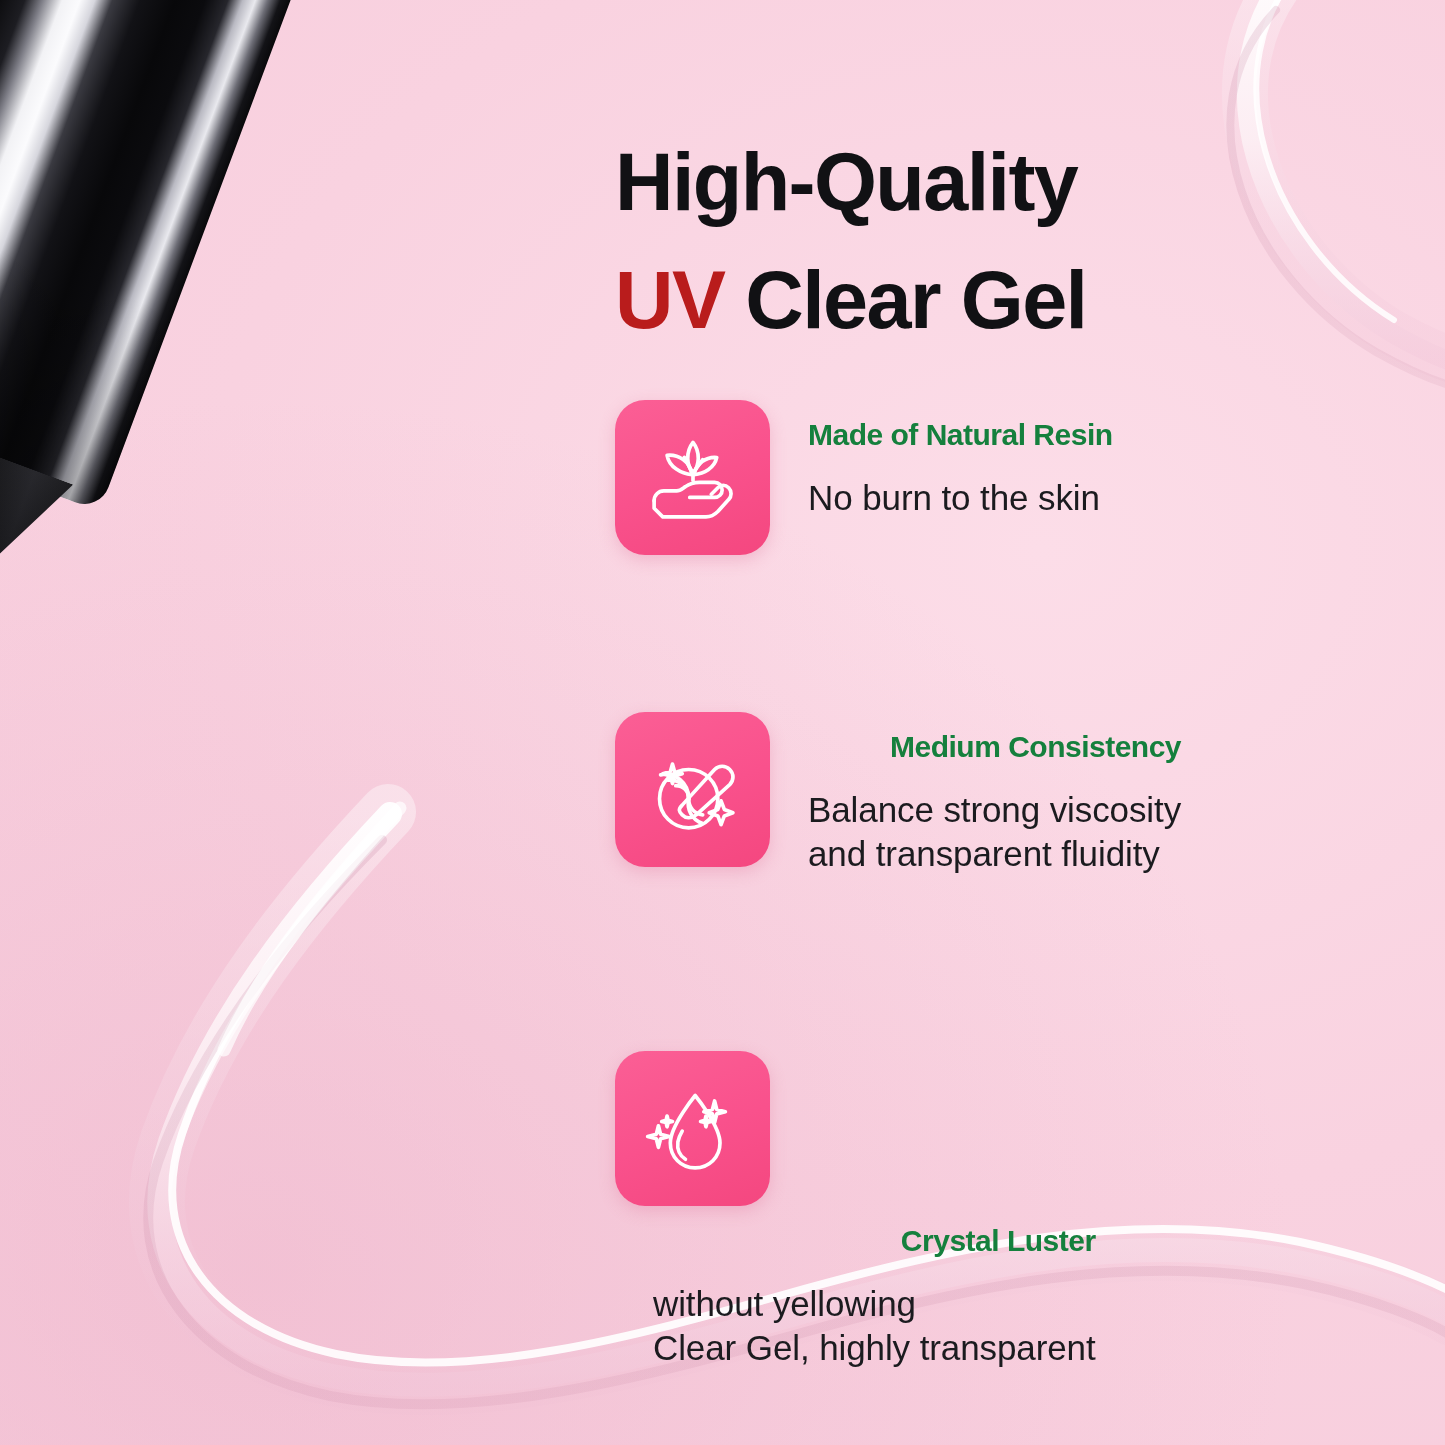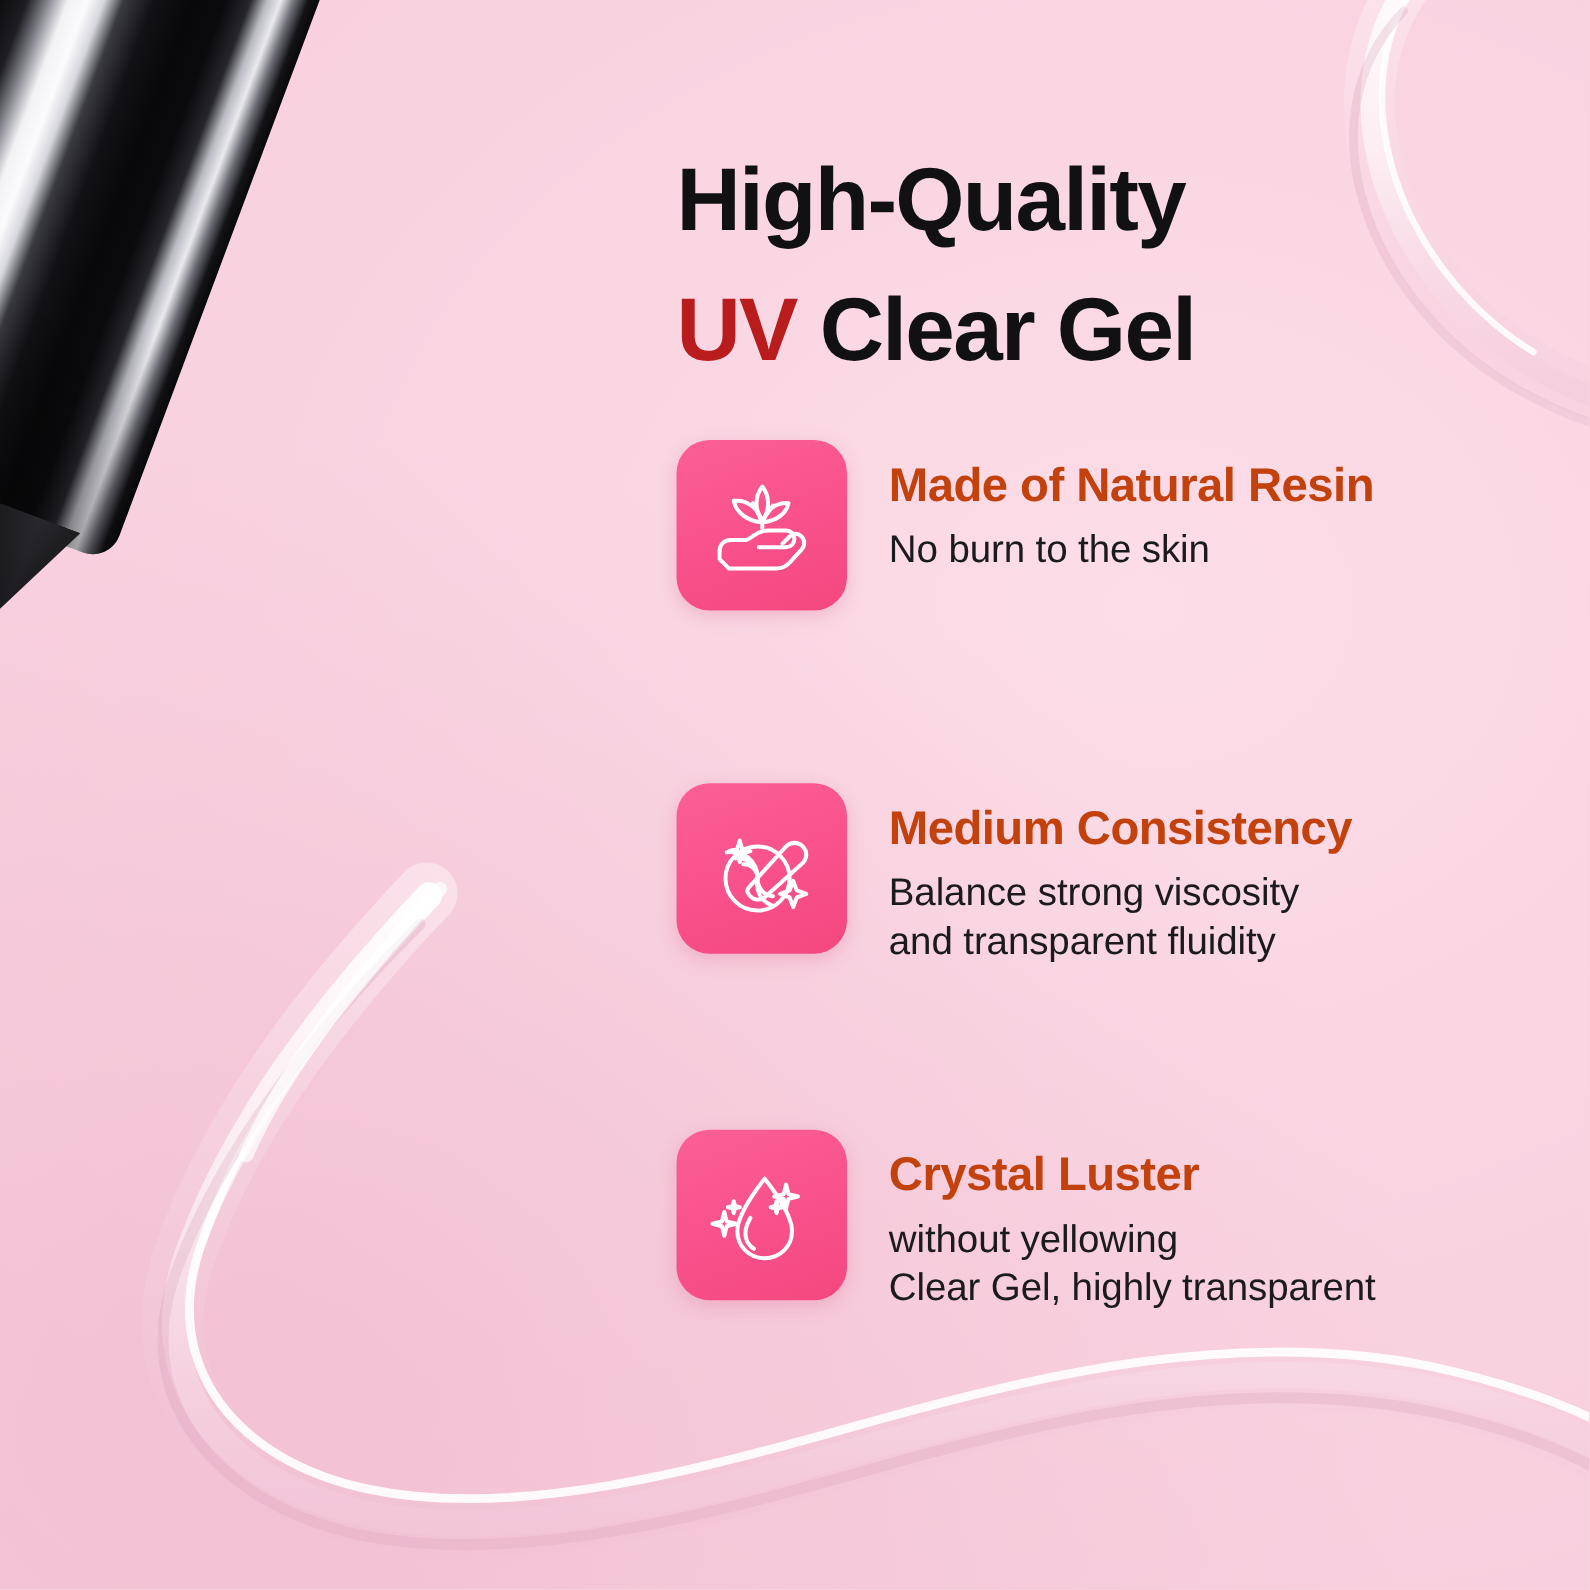--- a/index.html
+++ b/index.html
@@ -96,38 +96,38 @@
     position:absolute; left:0; top:112px; width:820px;
     font-size:81px; font-weight:700; line-height:1.16;
     color:#111114; letter-spacing:-1.6px;
   }
   #headline .hl-line { display:block; white-space:nowrap;margin-top:24px; }
   .accent { color:#b91c1c; }
 
   .feature { position:absolute; left:0; width:820px; display:flex; align-items:flex-start; }
   #feature-0 { top:400px; }
   #feature-1 { top:712px; }
-  #feature-2 { top:1027px; }
+  #feature-2 { top:1051px;flex-direction:column; }
 
   .feat-tile {
     flex:0 0 auto; width:155px; height:155px;
     border-radius:30px;
     background:linear-gradient(160deg,#fb5f95 0%,#f9518c 52%,#f4477f 100%);
     display:flex; align-items:center; justify-content:center;
     box-shadow:0 5px 16px rgba(222,108,150,.30);
   }
   .feat-tile svg { width:108px; height:108px; display:block; }
 
   .feat-text { margin-left:38px; padding-top:18px; }
   .feat-title {
-    font-size:43px; font-weight:700; color:#c2410c;
-    letter-spacing:-.5px; line-height:1.1; white-space:nowrap;
+    font-size:30px; font-weight:700; color:#15803d;
+    letter-spacing:-.5px; line-height:1.1; white-space:nowrap;text-align:right;
   }
   .feat-desc {
-    margin-top:13px;
+    margin-top:25px;
     font-size:35px; font-weight:400; color:#1b1b1f;
     line-height:1.26; letter-spacing:-.1px;
   }
   .feat-desc span { display:block; white-space:nowrap; }
 </style>
 </head>
 <body>
 
 <div id="stage">
 

